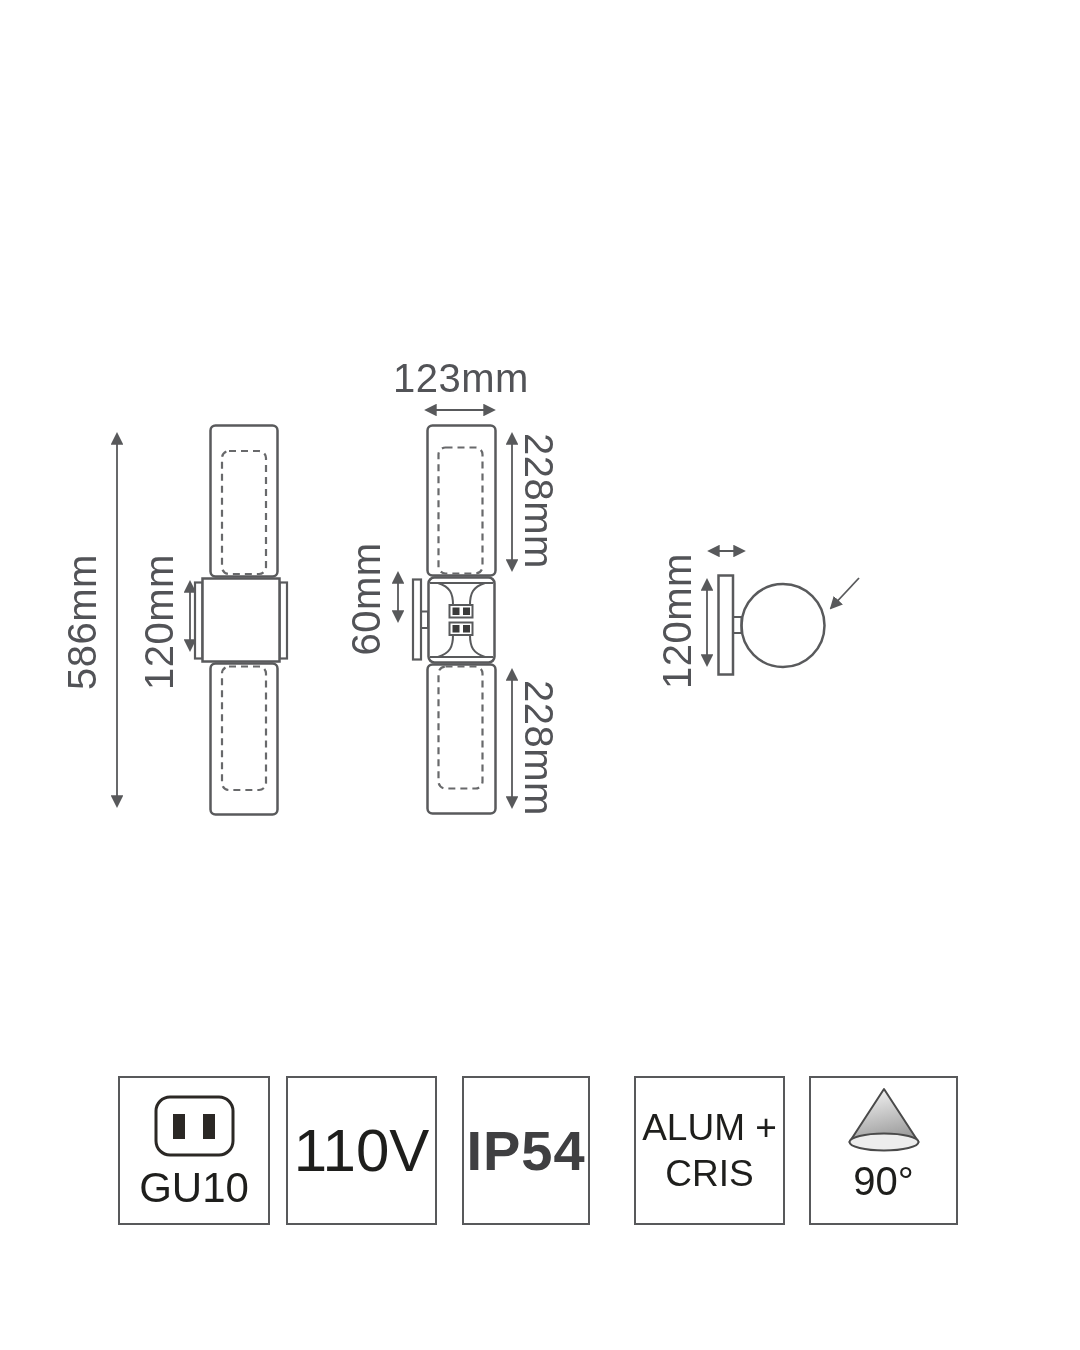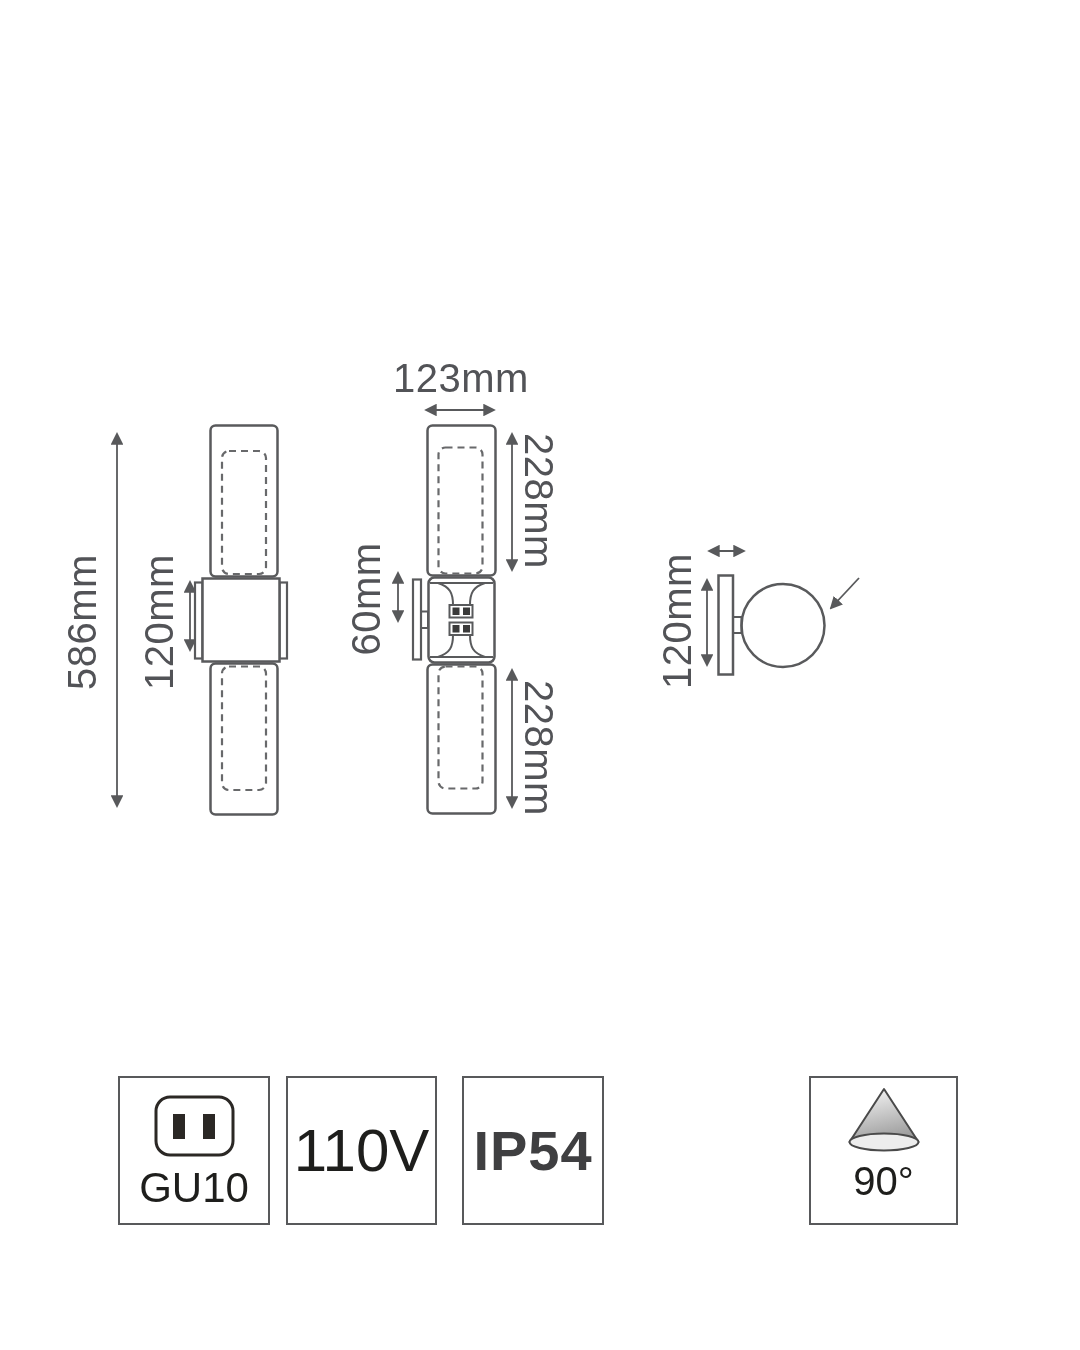--- a/index.html
+++ b/index.html
@@ -116,24 +116,30 @@
       <rect x="19" y="19" width="12" height="25" fill="#2b2825"></rect>
       <rect x="49" y="19" width="12" height="25" fill="#2b2825"></rect>
     </svg>
     <div class="socket-label">GU10</div>
   </div>
 
   <div class="spec-box" style="left:286px; width:151px;">
     <div class="spec-text">110V</div>
   </div>
 
-  <div class="spec-box" style="left:462px; width:142px;align-items:center;">
+  <div class="spec-box" style="left:462px; width:128px;align-items:center;">
     <div class="ip-text">IP54</div>
   </div>
 
+  <div class="spec-box" style="left:634px; width:151px;">
+    <div class="mat-text">
+      <div>ALUM +</div>
+      <div>CRIS</div>
+    </div>
+  </div>
 
   <div class="spec-box box-angle" style="left:809px; width:149px;">
     <svg width="76" height="68" viewBox="0 0 76 68">
       <defs>
         <linearGradient id="coneg" x1="0.15" y1="0" x2="0.45" y2="1">
           <stop offset="0" stop-color="#f7f7f7"></stop>
           <stop offset="1" stop-color="#9c9c9c"></stop>
         </linearGradient>
       </defs>
       <path d="M38,3 L72.5,56 L3.5,56 Z" fill="url(#coneg)" stroke="#4a4a4a" stroke-width="2" stroke-linejoin="round"></path>

